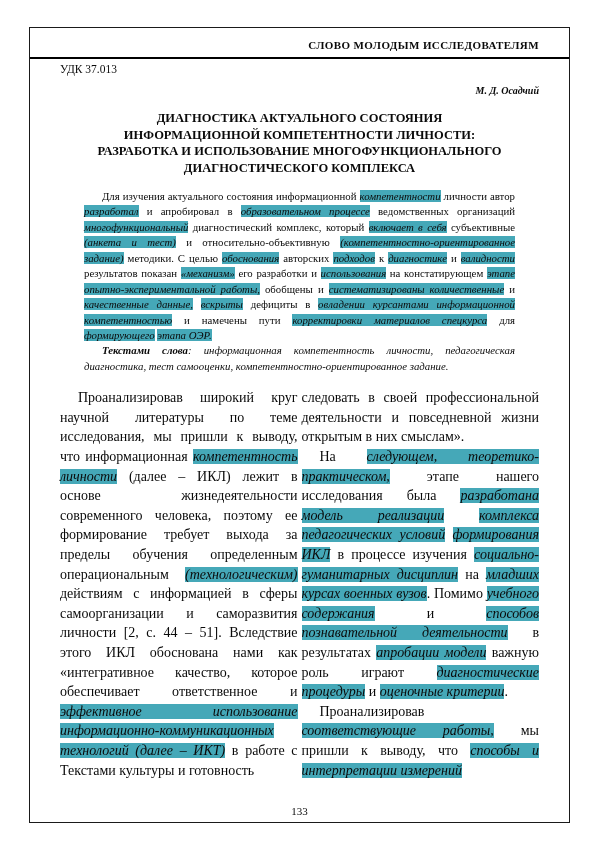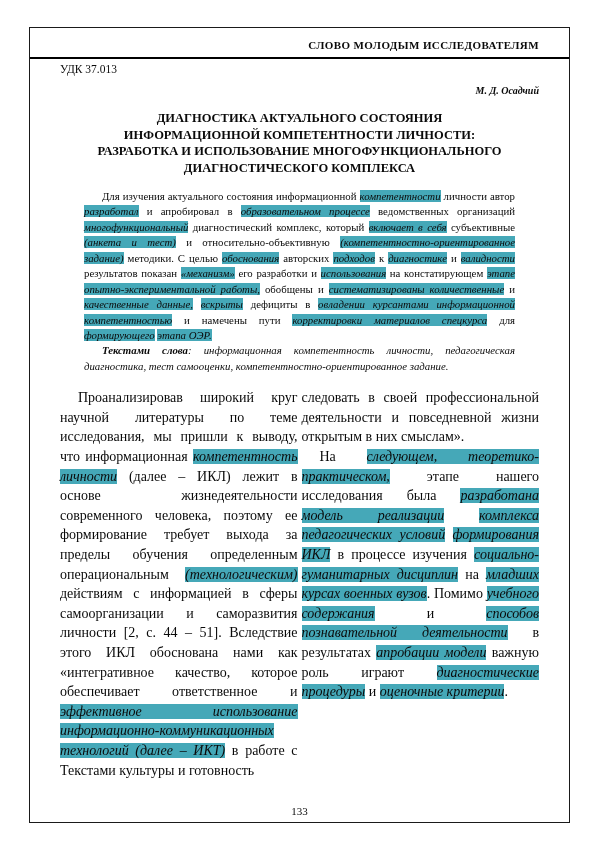--- a/index.html
+++ b/index.html
@@ -133,18 +133,19 @@
 
     <p class="keywords"><b><i>Текстами слова</i></b><i>: информационная компетентность личности, педагогическая диагностика, тест самооценки, компетентностно-ориентированное задание.</i></p>
 
     <div class="columns">
       <div class="col">
           <p class="body-p indent"><span>Проанализировав широкий круг научной литературы по теме исследования, мы пришли к выводу, что информационная </span><span class="hl">компетентность личности</span><span> (далее – ИКЛ) лежит в основе жизнедеятельности современного человека, поэтому ее формирование требует выхода за пределы обучения определенным операциональным </span><span class="hl">(технологическим)</span><span> действиям с информацией в сферы самоорганизации и саморазвития личности [2, с. 44 – 51]. Вследствие этого ИКЛ обоснована нами как «интегративное качество, которое обеспечивает ответственное и </span><span class="hl">эффективное использование</span><span> </span><span class="hl">информационно-коммуникационных</span><span> </span><span class="hl">технологий (далее – ИКТ)</span><span> в работе с Текстами культуры и готовность</span></p>
         </div>
       <div class="col">
           <p class="body-p"><span>следовать в своей профессиональной деятельности и повседневной жизни открытым в них смыслам».</span></p>
           <p class="body-p indent"><span>На </span><span class="hl">следующем, теоретико-практическом,</span><span> этапе нашего исследования была </span><span class="hl">разработана модель реализации</span><span> </span><span class="hl">комплекса педагогических условий</span><span> </span><span class="hl">формирования ИКЛ</span><span> в процессе изучения </span><span class="hl">социально-гуманитарных дисциплин</span><span> на </span><span class="hl">младших курсах военных вузов</span><span>. Помимо </span><span class="hl">учебного содержания</span><span> и </span><span class="hl">способов познавательной деятельности</span><span> в результатах </span><span class="hl">апробации модели</span><span> важную роль играют </span><span class="hl">диагностические процедуры</span><span> и </span><span class="hl">оценочные критерии</span><span>.</span></p>
+          <p class="body-p indent"><span>Проанализировав </span><span class="hl">соответствующие работы,</span><span> мы пришли к выводу, что </span><span class="hl">способы и интерпретации измерений</span></p>
         </div>
     </div>
 
     <div class="page-number">133</div>
   </div>
 </div>
 
 </body></html>

